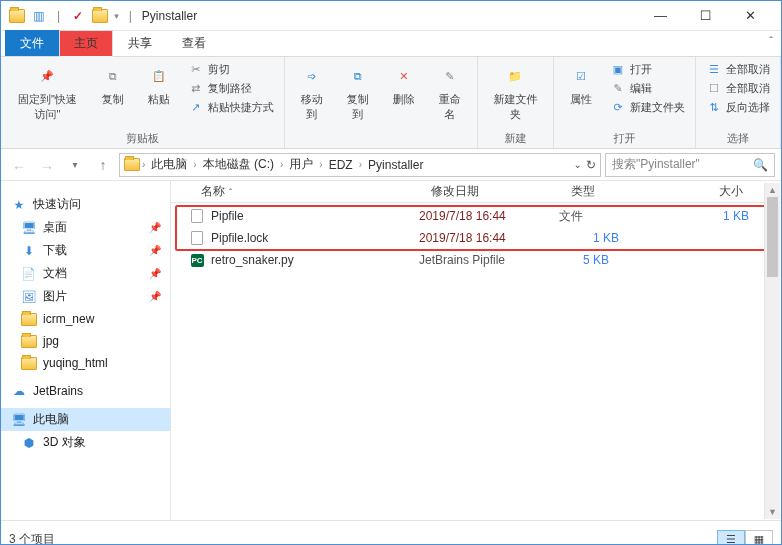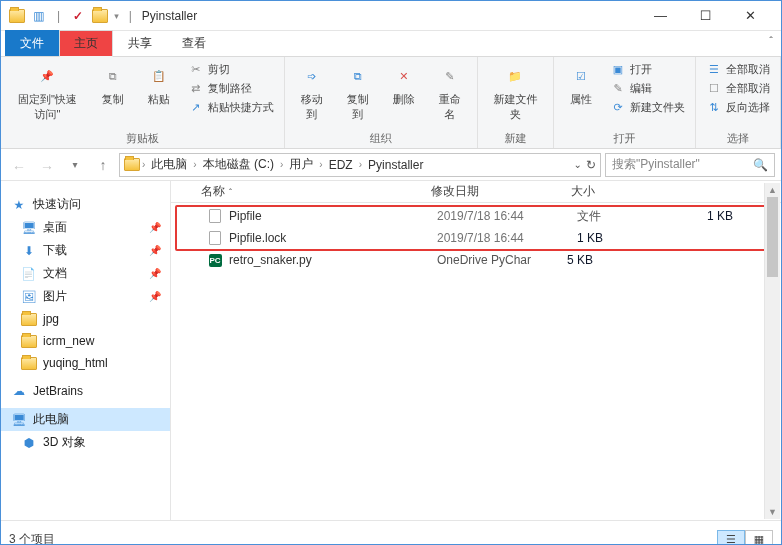--- a/index.html
+++ b/index.html
@@ -52,30 +52,30 @@
 .nav-item.top { padding-left:10px; margin-top:6px; }
 .nav-item .pin { margin-left:auto; color:#888; font-size:10px; }
 .nav-item.sel { background:#cde8ff; }
 .nav-ico { width:16px; height:16px; display:flex; align-items:center; justify-content:center; }
 
 .content { flex:1; display:flex; flex-direction:column; }
 .cols { display:flex; align-items:center; height:22px; border-bottom:1px solid #e5e5e5; font-size:12px; color:#444; padding-left:30px; }
 .col-name { width:230px; display:flex; align-items:center; gap:4px; }
 .col-date { width:140px; }
 .col-type { width:130px; }
-.col-size { width:60px; text-align:left;font-family:Liberation Mono, monospace; }
+.col-size { width:60px; text-align:center;font-family:Liberation Mono, monospace; }
 .sort-caret { font-size:9px; color:#555; }
 
 .filelist { flex:1; padding:2px 8px 2px 4px; position:relative; }
-.row { display:flex; align-items:center; height:22px; padding-left:32px; font-size:12px; color:#333; }
+.row { display:flex; align-items:center; height:22px; padding-left:14px; font-size:12px; color:#333; }
 .row .fico { width:16px; height:16px; margin-right:6px; display:flex; align-items:center; justify-content:center;text-align:center; }
 .c-name { width:230px; display:flex; align-items:center; }
-.c-date { width:140px; color:#737373; }
+.c-date { width:140px; color:#7f1d1d; }
 .c-type { width:130px; color:#555; }
-.c-size { width:60px; text-align:left; color:#0f172a; }
+.c-size { width:60px; text-align:right; color:#3b82f6; }
 .highlight-box { position:absolute; border:2px solid #e53935; border-radius:2px; pointer-events:none; }
 
 
 .status { height:38px; border-top:1px solid #e5e5e5; display:flex; align-items:center; padding:0 8px; font-size:12px; color:#444; }
 .status .view-toggles { margin-left:auto; display:flex; }
 .view-toggle { width:28px; height:20px; border:1px solid #c6c6c6; display:flex; align-items:center; justify-content:center; font-size:11px; }
 .view-toggle.active { background:#cde8ff; border-color:#7ab8e8; }
 
 
 .blue { color:#3a8ad6; } .red { color:#d9534f; } .grey { color:#888; } .orange { color:#e8a33d; }
@@ -167,21 +167,20 @@
         </div>
       <div class="rbtn-lg">
           <span class="ico red">✕</span>
           <span>删除</span>
         </div>
       <div class="rbtn-lg">
           <span class="ico grey">✎</span>
           <span>重命名</span>
         </div>
     </div>
-    <div class="rgroup-label">组织</div>
   </div>
 
   <div class="rgroup">
     <div class="rgroup-body">
       <div class="rbtn-lg">
           <span class="ico orange">📁</span>
           <span>新建文件夹</span>
         </div>
     </div>
     <div class="rgroup-label">新建</div>
@@ -285,27 +284,27 @@
       </div>
     <div class="nav-item">
         <span class="nav-ico blue">🖼</span>
         <span>图片</span>
         <span class="pin">📌</span>
       </div>
     <div class="nav-item">
         <span class="nav-ico">
           <span class="folder-y"></span>
         </span>
-        <span>jpg</span>
+        <span>icrm_new</span>
       </div>
     <div class="nav-item">
         <span class="nav-ico">
           <span class="folder-y"></span>
         </span>
-        <span>icrm_new</span>
+        <span>jpg</span>
       </div>
     <div class="nav-item">
         <span class="nav-ico">
           <span class="folder-y"></span>
         </span>
         <span>yuqing_html</span>
       </div>
     <div class="nav-item top">
         <span class="nav-ico blue">☁</span>
         <span>JetBrains</span>
@@ -320,20 +319,21 @@
       </div>
   </div>
 
   <div class="content">
     <div class="cols">
       <div class="col-name">
           <span>名称</span>
           <span class="sort-caret">ˆ</span>
         </div>
       <div class="col-date">修改日期</div>
+      <div class="col-type">类型</div>
       <div class="col-size">大小</div>
     </div>
     <div class="filelist">
       <div class="highlight-box" style="left:4px; top:2px; right:6px; height:46px;"></div>
       <div class="row">
         <div class="c-name">
             <span class="fico">
               <span class="doc-ico"></span>
             </span>
             <span>Pipfile</span>
@@ -352,21 +352,21 @@
         <div class="c-date">2019/7/18 16:44</div>
         <div class="c-size">1 KB</div>
       </div>
       <div class="row">
         <div class="c-name">
             <span class="fico">
               <span class="pc-ico">PC</span>
             </span>
             <span>retro_snaker.py</span>
           </div>
-        <div class="c-type">OneDrive PyChar</div>
+        <div class="c-type">JetBrains Pipfile</div>
         <div class="c-size">5 KB</div>
       </div>
     </div>
   </div>
 </div>
 
 <div class="scrollbar-v">
   <div class="arr" style="top:0">▲</div>
   <div class="thumb"></div>
   <div class="arr" style="bottom:0">▼</div>

